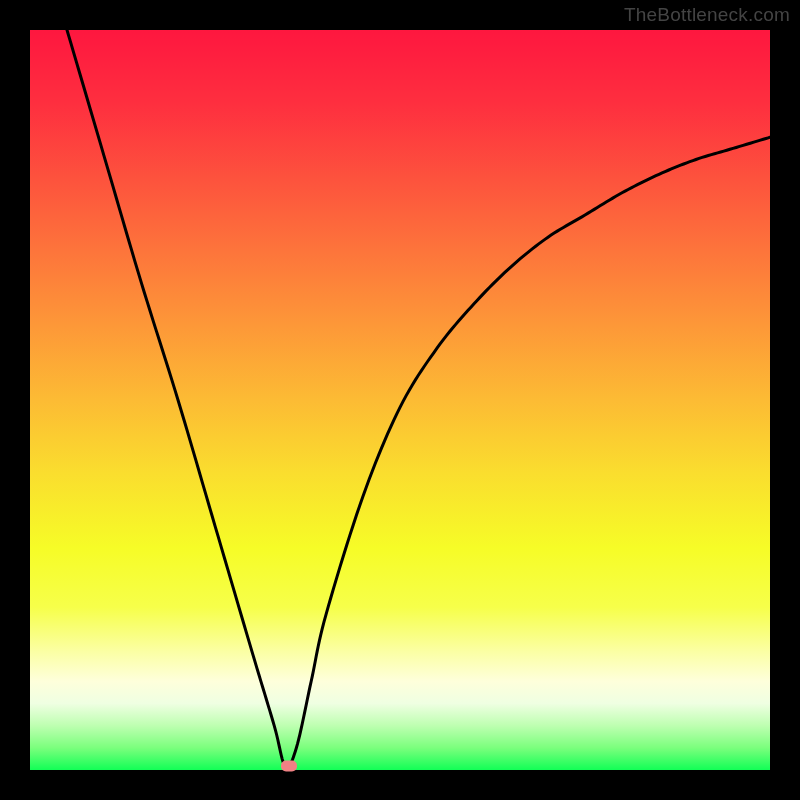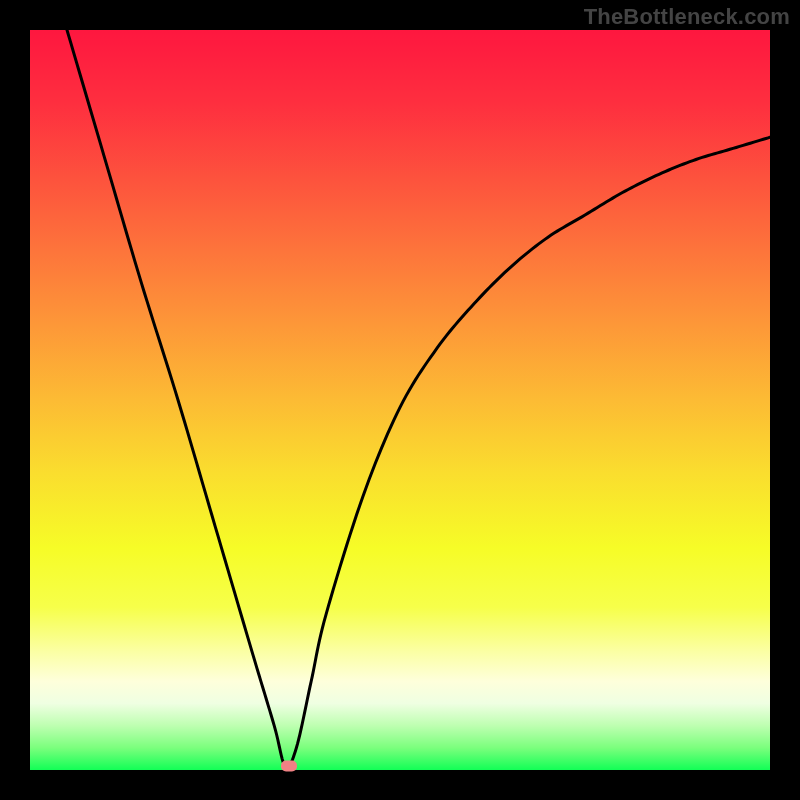--- a/index.html
+++ b/index.html
@@ -9,22 +9,22 @@
     background: #000;
     position: relative;
     overflow: hidden;
     font-family: Arial, Helvetica, sans-serif;
   }
   .watermark {
     position: absolute;
     top: 4px;
     right: 10px;
     color: #444;
-    font-size: 22px;
-    font-weight: 700;
+    font-size: 19px;
+    font-weight: 400;
     z-index: 10;
     letter-spacing: 0.2px;
   }
   .plot-frame {
     position: absolute;
     top: 30px;
     left: 30px;
     width: 740px;
     height: 740px;
     background: #000;

